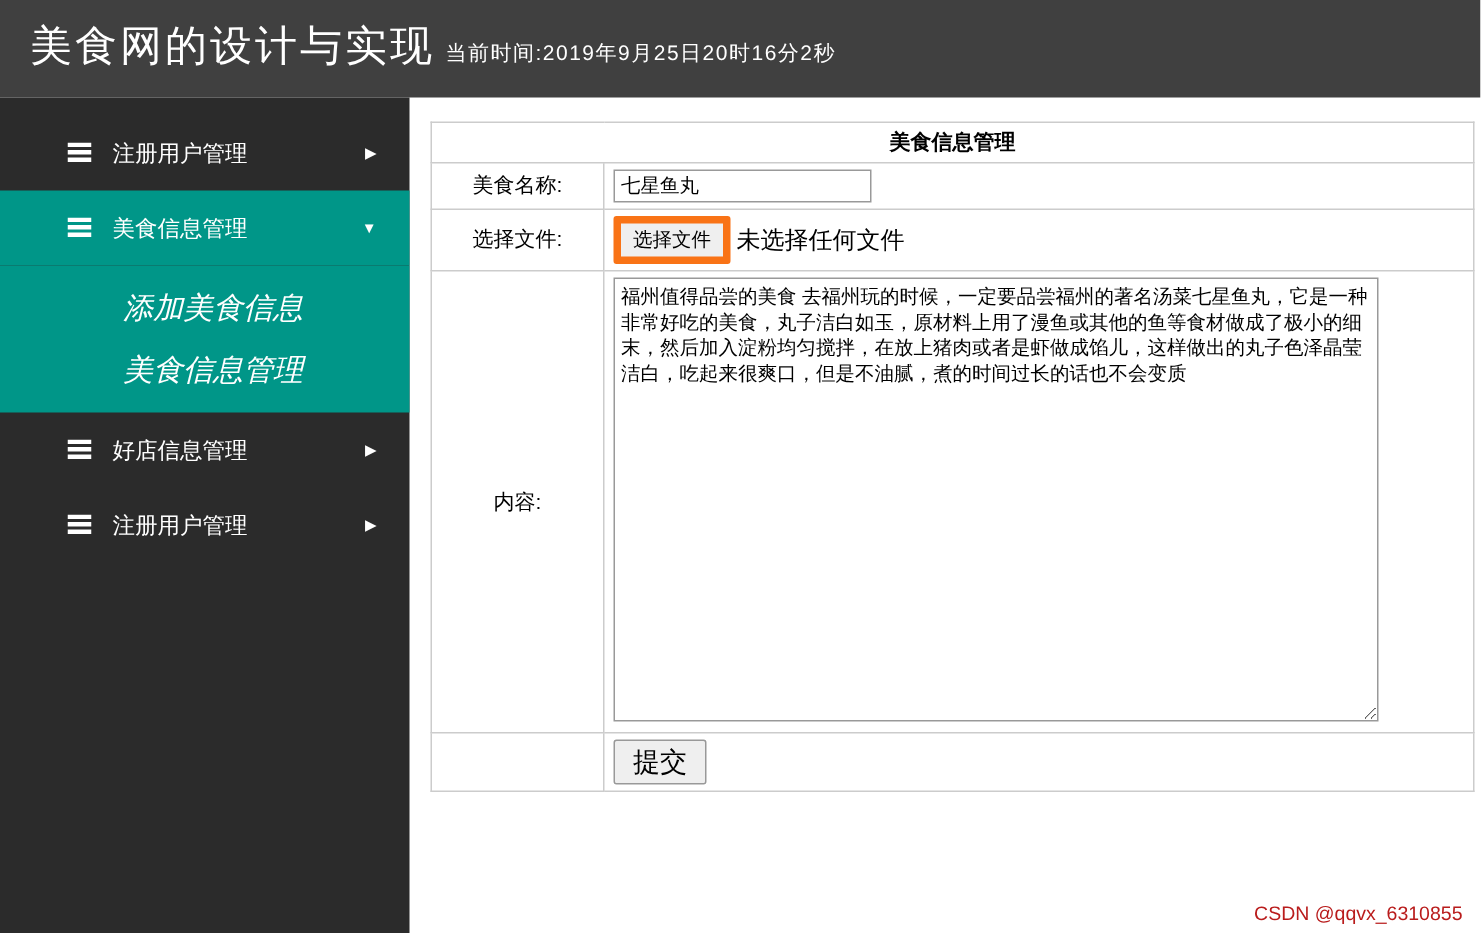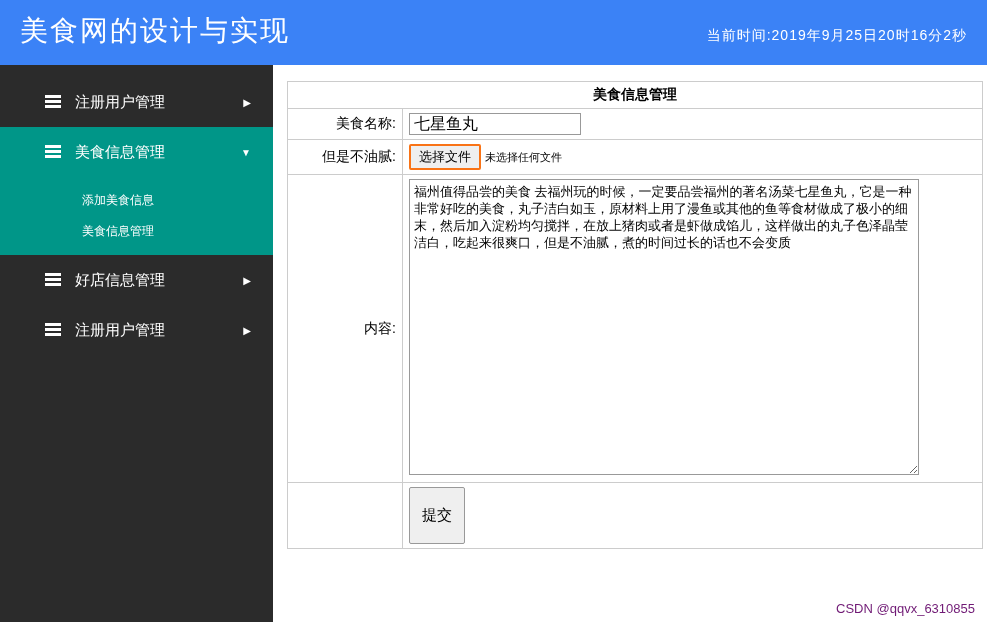--- a/index.html
+++ b/index.html
@@ -1,34 +1,33 @@
 <!DOCTYPE html>
 <html><head>
   <meta charset="utf-8">
   <style>
     * { margin: 0; padding: 0; box-sizing: border-box; }
     body { font-family: "Microsoft YaHei", sans-serif; background: #fff; }
     
     .header {
-      background: #3b82f6;
+      background: #404040;
       height: 65px;
       padding: 12px 20px;
       color: #fff;
       display: flex;
       align-items: baseline;
-      justify-content: space-between;
     }
     .header-title {
       font-size: 28px;
       font-weight: normal;
       letter-spacing: 2px;
     }
     .header-time {
       font-size: 14px;
-      margin-left: 19px;
+      margin-left: 7px;
       letter-spacing: 1px;
     }
     
     .container {
       display: flex;
       height: 557px;
     }
     
     .sidebar {
       width: 273px;
@@ -59,22 +58,23 @@
       font-size: 10px;
     }
     
     .submenu {
       background: #009688;
       padding: 8px 0;
     }
     .submenu-item {
       padding: 7px 0 7px 82px;
       color: #fff;
-      font-size: 12px;
-      cursor: pointer;
+      font-size: 20px;
+      cursor: pointer;
+      font-style: italic;
     }
     
     .main {
       flex: 1;
       padding: 16px 4px 10px 14px;
       position: relative;
     }
     
     .form-table {
       width: 100%;
@@ -89,73 +89,73 @@
       border: 1px solid #ccc;
       background: #fff;
     }
     .form-table td {
       border: 1px solid #ccc;
       padding: 4px 6px;
       font-size: 14px;
     }
     .form-table td.label {
       width: 115px;
-      text-align: right;
+      text-align: center;
     }
     
     input[type="text"] {
       width: 172px;
       padding: 2px 4px;
       border: 1px solid #999;
-      font-size: 16px;
+      font-size: 13px;
       height: 22px;
     }
     
     .file-wrap {
       display: flex;
       align-items: center;
       gap: 4px;
     }
     .file-btn {
       padding: 2px 8px;
-      border: 2px solid #f97316;
+      border: 5px solid #f97316;
       background: #efefef;
       font-size: 13px;
       cursor: pointer;
       border-radius: 2px;
     }
     .file-label {
-      font-size: 11px;
+      font-size: 16px;
     }
     
     textarea {
       width: 510px;
       height: 296px;
       padding: 4px;
       font-size: 13px;
       font-family: SimSun, sans-serif;
       border: 1px solid #999;
       resize: both;
       line-height: 1.3;
     }
     
     .submit-btn {
-      padding: 18px 12px;
+      padding: 2px 12px;
       border: 1px solid #999;
       background: #efefef;
-      font-size: 15px;
+      font-size: 18px;
       cursor: pointer;
       border-radius: 2px;
     }
     
     .watermark {
       position: absolute;
       bottom: 6px;
       right: 12px;
-      color: #701a75;
+      color: #b91c1c;
       font-size: 13px;
     }
     
     .stack-icon {
       width: 16px;
       height: 14px;
     }
     .stack-icon rect { fill: #fff; }
   </style>
 </head>
@@ -228,21 +228,21 @@
     <table class="form-table">
       <tbody>
           <tr>
         <td class="panel-header" colspan="2">美食信息管理</td>
       </tr>
       <tr>
         <td class="label">美食名称:</td>
         <td><input type="text" value="七星鱼丸" style=""></td>
       </tr>
       <tr>
-        <td class="label">但是不油腻:</td>
+        <td class="label">选择文件:</td>
         <td>
           <div class="file-wrap">
             <button class="file-btn">选择文件</button>
             <span class="file-label">未选择任何文件</span>
           </div>
         </td>
       </tr>
       <tr>
         <td class="label">内容:</td>
         <td><textarea style="">福州值得品尝的美食 去福州玩的时候，一定要品尝福州的著名汤菜七星鱼丸，它是一种非常好吃的美食，丸子洁白如玉，原材料上用了漫鱼或其他的鱼等食材做成了极小的细末，然后加入淀粉均匀搅拌，在放上猪肉或者是虾做成馅儿，这样做出的丸子色泽晶莹洁白，吃起来很爽口，但是不油腻，煮的时间过长的话也不会变质</textarea></td>

